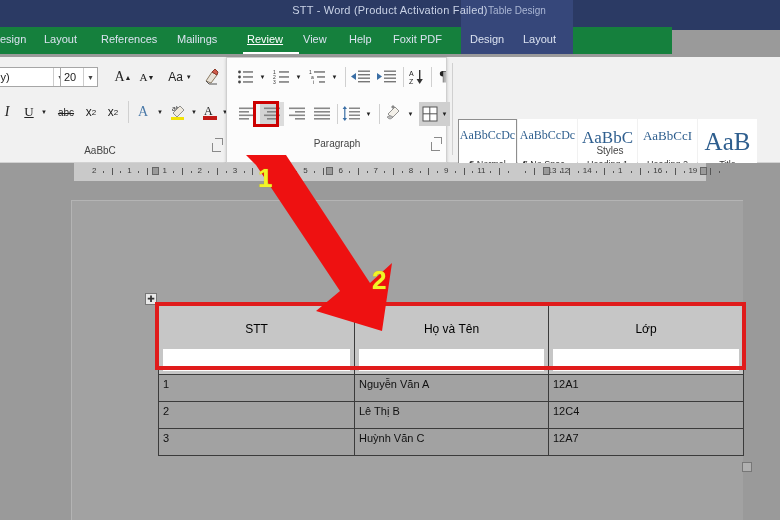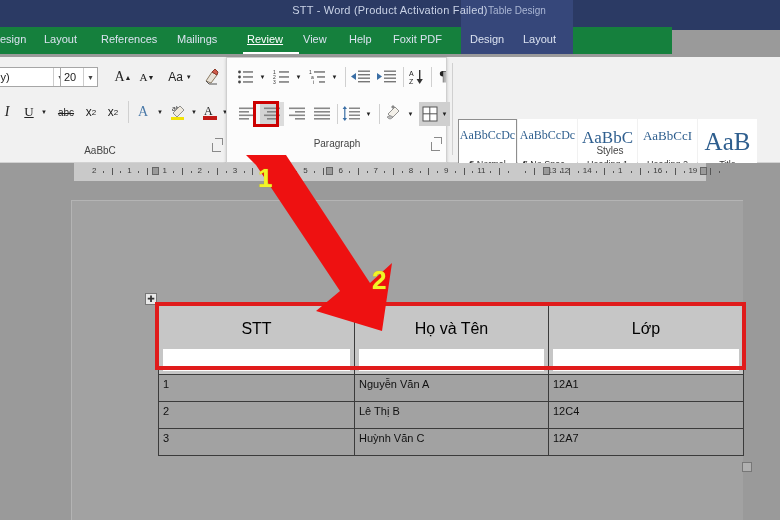--- a/index.html
+++ b/index.html
@@ -171,21 +171,21 @@
     font-size: 11px; color: #111; padding: 3px 4px;
     height: 27px; vertical-align: top;
     font-family: "Liberation Sans", sans-serif;
   }
   td.hdr {
     background: #c6c6c6; height: 62px; padding: 0;
     text-align: center; vertical-align: top;
   }
   td.hdr .htxt {
     display: block; height: 40px; line-height: 40px;
-    font-size: 16px; color: #000;
+    font-size: 12px; color: #000;
     font-family: "Liberation Sans", sans-serif;
     background: #c6c6c6;
   }
   td.hdr .hblank { display: block; height: 22px; background: #ffffff; }
 
   .hdr-redbox {
     position: absolute; left: 155px; top: 302px; width: 591px; height: 68px;
     border: 4px solid #e01b1b; pointer-events: none;
   }
   .tbl-move-handle {

